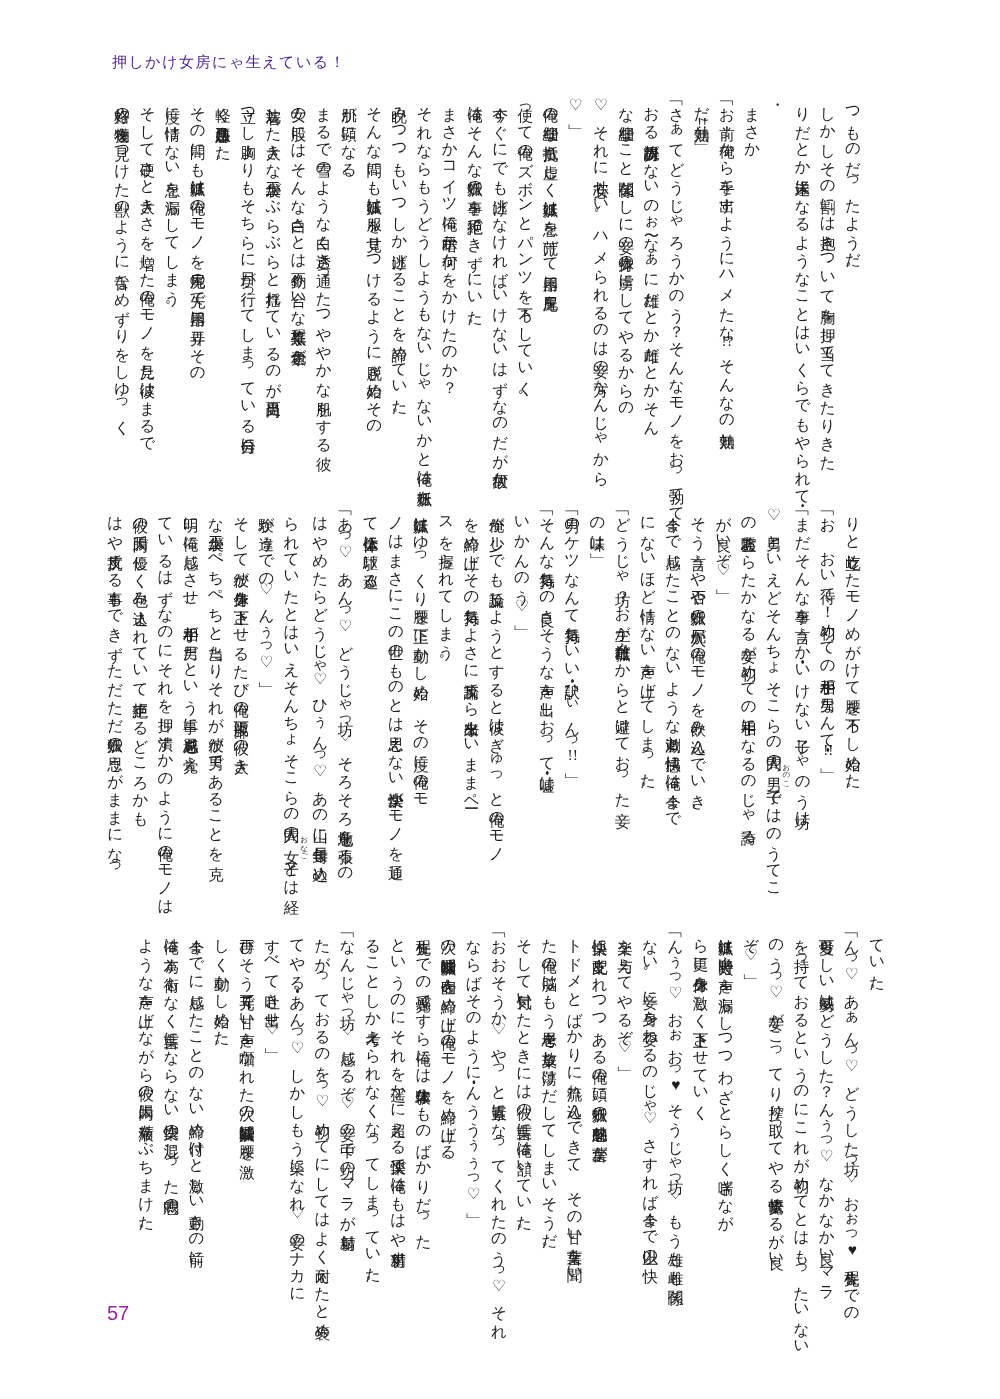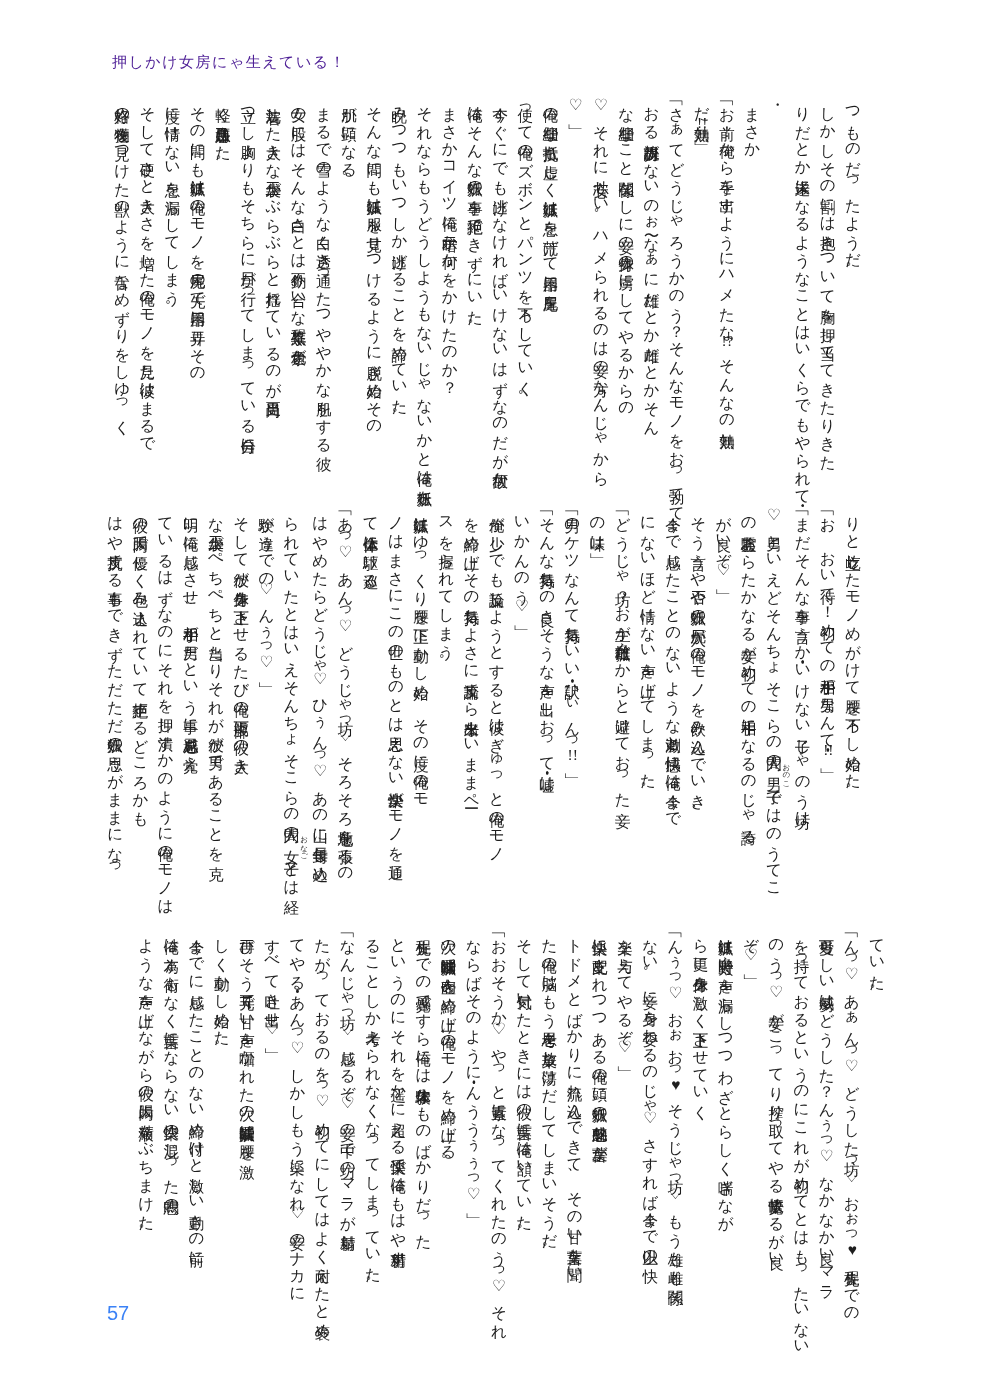--- a/index.html
+++ b/index.html
@@ -34,21 +34,21 @@
   .band-2 { top: 506px; right: 134px; }
   .band-3 { top: 928px; right: 110px; }
   .tcy { text-combine-upright: all; }
   ruby rt { font-size: 7.5px; letter-spacing: 0; }
   .page-number {
     position: absolute;
     left: 107px;
     top: 1302px;
     font-family: "Liberation Sans", "DejaVu Sans", sans-serif;
     font-size: 20px;
-    color: #3b82f6;
+    color: #a21caf;
   }
   .watermark {
     position: absolute;
     right: 4px;
     top: 1336px;
     font-family: "Liberation Sans", "DejaVu Sans", sans-serif;
     font-size: 47px;
     letter-spacing: 0px;
   }
 </style>

